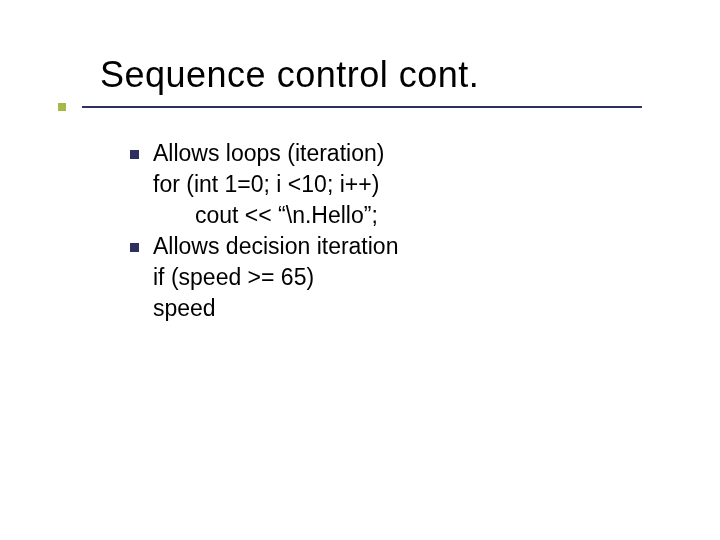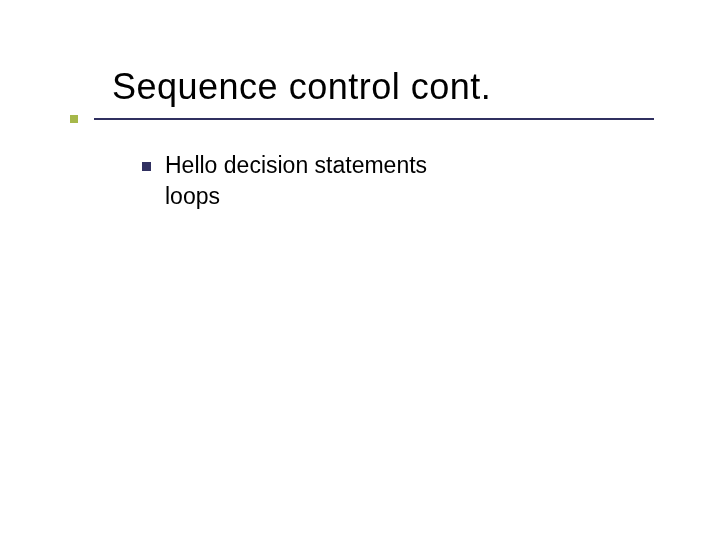--- a/index.html
+++ b/index.html
@@ -1,17 +1,17 @@
 <!DOCTYPE html>
 <html><head>
 <meta charset="utf-8">
 <style>
   * { margin: 0; padding: 0; box-sizing: border-box; }
   html, body { width: 720px; height: 540px; background: #fff; font-family: Verdana, Geneva, sans-serif; }
-  .slide { width: 720px; height: 540px; position: relative; padding: 12px; }
+  .slide { width: 720px; height: 540px; position: relative; padding: 0; }
   .title-wrap { padding-top: 54px; padding-left: 100px; }
   .title { font-size: 36px; font-weight: 400; color: #000; letter-spacing: 0.5px; }
   .underline { margin-top: 10px; height: 2px; width: 560px; background: #303060; margin-left: 82px; position: relative; }
   .underline::before { content: ""; position: absolute; left: -24px; top: -3px; width: 8px; height: 8px; background: #a6b84a; }
   .body { padding-top: 30px; padding-left: 130px; font-size: 23px; line-height: 1.35; color: #000; }
   .bullet-row { display: flex; align-items: flex-start; }
   .bullet { width: 9px; height: 9px; background: #303060; margin-top: 12px; margin-right: 14px; flex-shrink: 0; }
   .bullet-content { flex: 1; }
   .indent { padding-left: 42px; }
 </style>
@@ -19,23 +19,32 @@
 <body>
 
 <div class="slide">
   <div class="title-wrap">
     <h1 class="title">Sequence control cont.</h1>
   </div>
   <div class="underline"></div>
 
   <div class="body">
 
+    <div class="bullet-row">
+      <span class="bullet"></span>
+      <div class="bullet-content">
+        <div>Allows loops (iteration)</div>
+        <div>for (int 1=0; i &lt;10; i++)</div>
+        <div class="indent">cout &lt;&lt; “\n.Hello”;</div>
+      </div>
+    </div>
 
     <div class="bullet-row">
       <span class="bullet"></span>
       <div class="bullet-content">
-        <div>Hello decision statements</div>
-        <div>loops</div>
+        <div>Allows decision iteration</div>
+        <div>if (speed &gt;= 65)</div>
+        <div>speed</div>
       </div>
     </div>
 
   </div>
 </div>
 
 </body></html>

